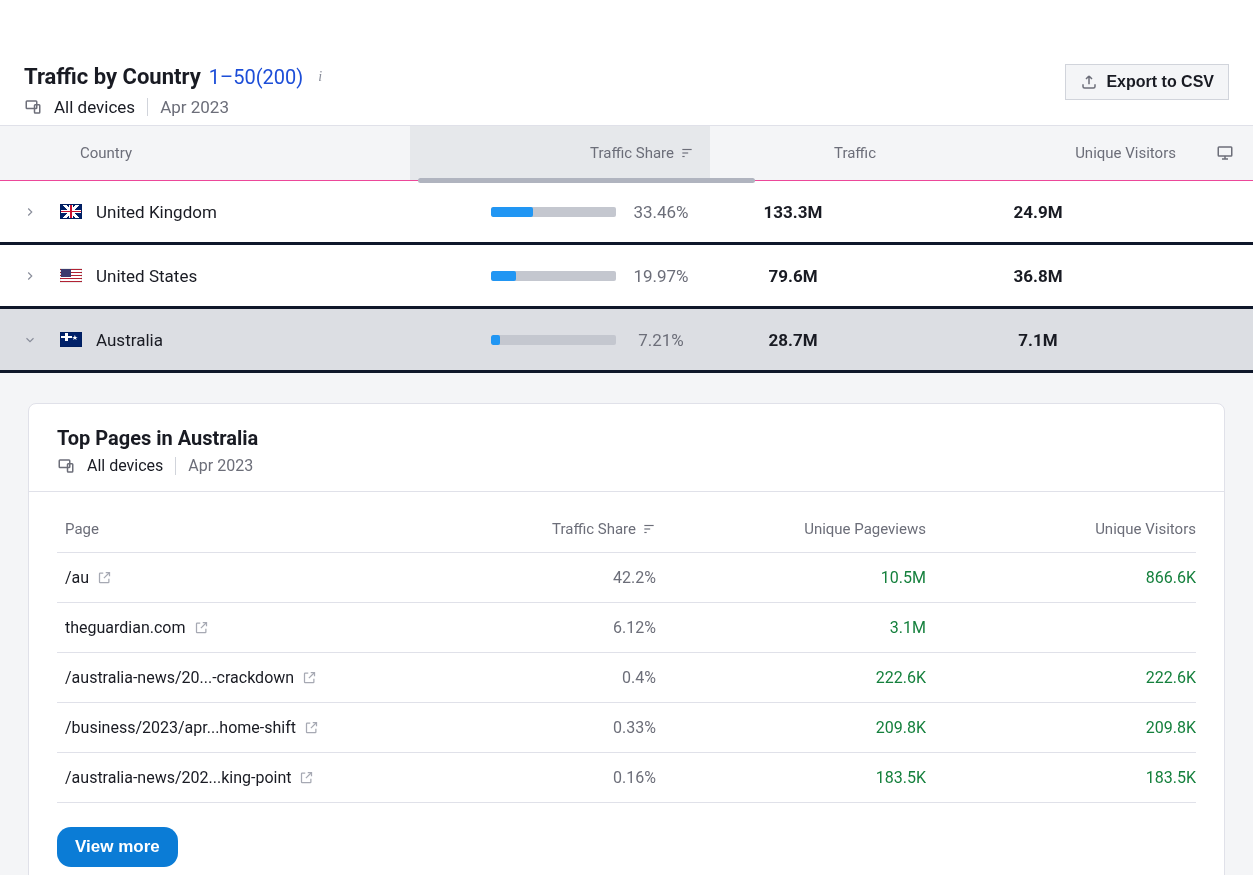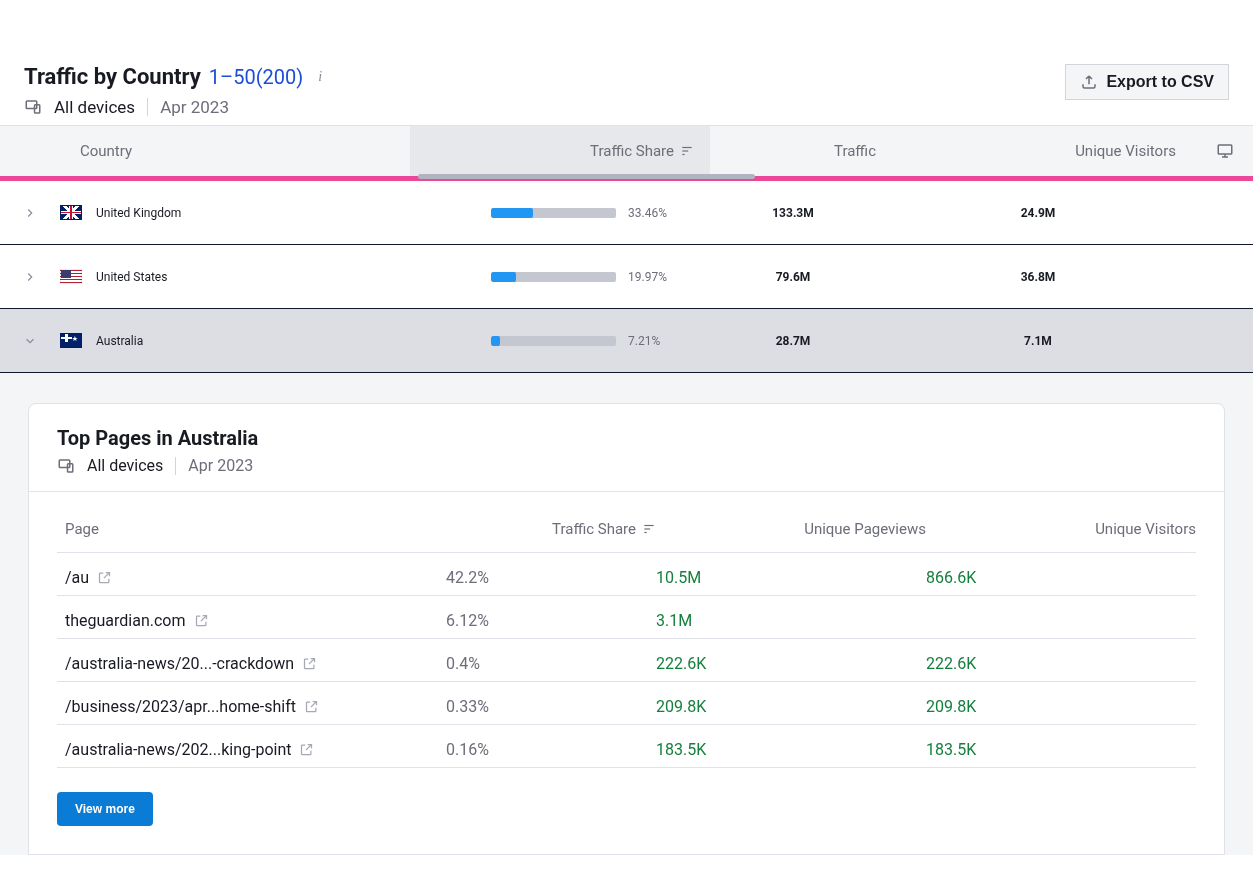--- a/index.html
+++ b/index.html
@@ -26,39 +26,39 @@
     font-size:16px; font-weight:600; color:#191b23; cursor:pointer;
   }
   .export-btn svg { width:18px; height:18px; color:#6c6e79; }
 
   
   .tbl-hdr {
     display:grid;
     grid-template-columns: 60px 350px 300px 190px 300px 50px;
     background:#f4f5f7;
     border-top:1px solid #e0e1e9;
-    border-bottom:5px solid #ec4899;
+    border-bottom:1px solid #ec4899;
     height:56px;
     align-items:center;
     color:#6c6e79;
     font-size:15px;
   }
   .tbl-hdr .country { padding-left:20px; }
   .tbl-hdr .share { background:#e6e8eb; height:100%; display:flex; align-items:center; justify-content:flex-end; padding-right:16px; gap:6px; position:relative;}
   .tbl-hdr .share::after { content:""; position:absolute; left:8px; right:-45px; bottom:-3px; height:5px; background:#b0b4bf; border-radius:3px; }
   .tbl-hdr .right { text-align:right; padding-right:24px; }
   .tbl-hdr .icon-col { display:flex; justify-content:center; color:#6c6e79;}
   .sort-icon { display:inline-block; }
   .tbl-row {
     display:grid;
     grid-template-columns: 60px 350px 300px 190px 300px 50px;
     height:64px;
     align-items:center;
-    border-bottom:1px solid #0f172a;
-    font-size:12px;
+    border-bottom:3px solid #0f172a;
+    font-size:17px;
     color:#191b23;
   }
   .tbl-row.expanded { background:#dcdee3; }
   .tbl-row .chev { display:flex; justify-content:center; color:#898d9a; cursor:pointer;}
   .tbl-row .country-cell { display:flex; align-items:center; gap:14px; }
   .flag { width:22px; height:15px; display:inline-block; border:1px solid rgba(0,0,0,0.08); background:#ccc; position:relative; overflow:hidden;}
   .flag.uk { background:#012169; }
   .flag.uk::before { content:""; position:absolute; inset:0; background:
     linear-gradient(to bottom, transparent 40%, #fff 40%, #fff 60%, transparent 60%),
     linear-gradient(to right, transparent 40%, #fff 40%, #fff 60%, transparent 60%),
@@ -71,21 +71,21 @@
   .flag.us::before { content:""; position:absolute; left:0; top:0; width:10px; height:8px; background:#3c3b6e;}
   .flag.au { background:#012169; }
   .flag.au::before { content:""; position:absolute; left:0; top:0; width:11px; height:8px; background:
     linear-gradient(to bottom, transparent 40%, #fff 40%, #fff 60%, transparent 60%),
     linear-gradient(to right, transparent 40%, #fff 40%, #fff 60%, transparent 60%);
     background-color:#012169;}
   .flag.au::after { content:"★"; position:absolute; right:3px; top:1px; color:#fff; font-size:7px;}
   .share-cell { display:flex; align-items:center; gap:12px; justify-content:flex-end; padding-right:16px;}
   .bar { width:125px; height:10px; background:#c4c7cf; border-radius:2px; position:relative; overflow:hidden;}
   .bar .fill { position:absolute; left:0; top:0; bottom:0; background:#2196f3; border-radius:2px;}
-  .share-val { color:#6c6e79; min-width:66px; text-align:left;}
+  .share-val { color:#6c6e79; min-width:66px; text-align:center;}
   .num { text-align:center; padding-right:24px; font-weight:700;}
 
   
   .expanded-area { background:#f4f5f7; padding:30px 28px 0 28px; }
   .panel { background:#fff; border:1px solid #e0e1e9; border-radius:8px 8px 0 0; padding:22px 28px 28px 28px;}
   .panel h2 { font-size:20px; font-weight:700; margin:0;}
   .panel .filters { margin-top:6px; font-size:16px;}
   .panel .sep-line { height:1px; background:#e0e1e9; margin:16px -28px 28px -28px;}
   .pages-tbl { width:100%; }
   .pages-hdr {
@@ -94,39 +94,39 @@
     color:#6c6e79;
     font-size:15px;
     padding:0 0 14px 8px;
     border-bottom:1px solid #e0e1e9;
   }
   .pages-hdr .r { text-align:right; }
   .pages-hdr .share-h { display:flex; justify-content:flex-end; align-items:center; gap:6px;}
   .pages-row {
     display:grid;
     grid-template-columns: 1fr 210px 270px 270px;
-    padding:15px 0 8px 8px;
+    padding:15px 0 15px 8px;
     border-bottom:1px solid #e0e1e9;
     font-size:16px;
     color:#191b23;
     align-items:center;
   }
   .pages-row .page-cell { display:flex; align-items:center; gap:8px; overflow:hidden; white-space:nowrap;}
-  .pages-row .num-cell { color:#6c6e79;}
+  .pages-row .num-cell { text-align:right; color:#6c6e79;}
   .pages-row .num-cell.dark { color:#15803d;}
   .ext-icon { width:15px; height:15px; color:#a6a9b3; flex-shrink:0;}
   .view-more {
     margin-top:24px;
     background:#0b7cd6;
     color:#fff;
     font-weight:600;
-    font-size:12px;
+    font-size:17px;
     padding:10px 18px;
     border:none;
-    border-radius:4px;
+    border-radius:14px;
     cursor:pointer;
   }
 </style>
 </head>
 <body>
 
 <div class="page">
   <div class="header">
     <div>
       <div class="title-line">

